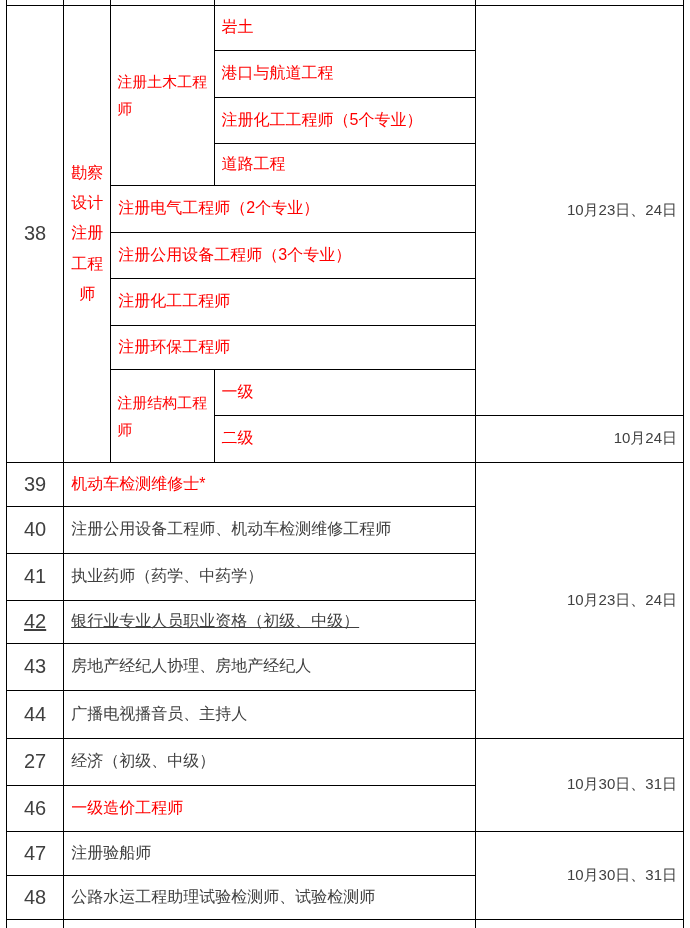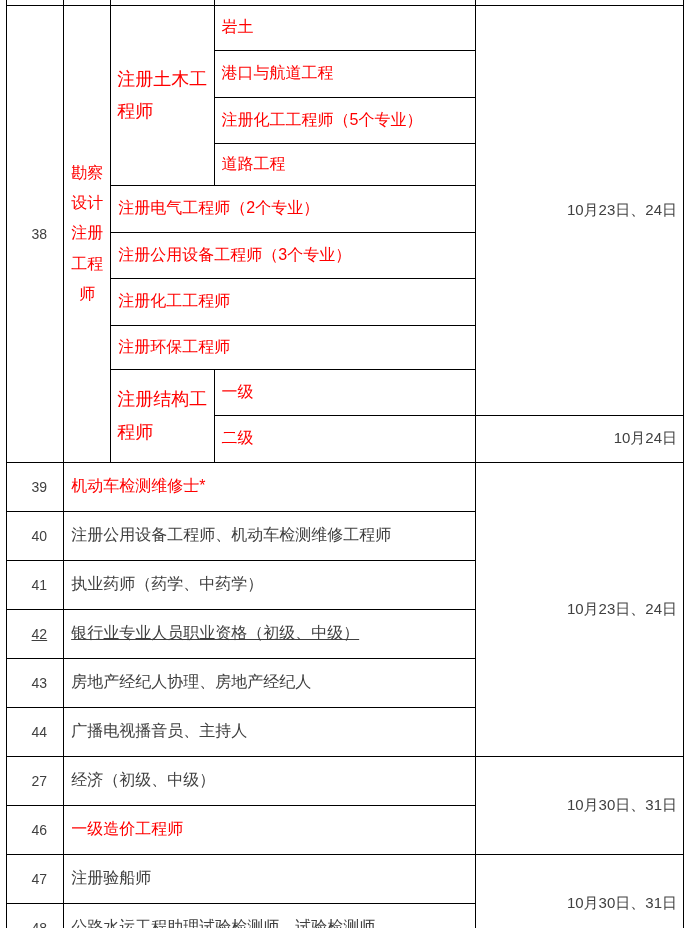--- a/index.html
+++ b/index.html
@@ -24,32 +24,32 @@
   td{
     border:1px solid var(--border);
     font-size:16px;
     color:var(--dark);
     padding:2px 6px;
     vertical-align:middle;
     overflow:hidden;
   }
   tr.partial-top td{border-top:none;}
   tr.partial-bottom td{border-bottom:none;}
-  td.num{text-align:right;padding:16px;font-size:14px;}
+  td.num{text-align:center;padding:0;font-size:20px;}
   td.name{padding-left:7px;}
   td.date{padding-left:8px;font-size:15px;text-align:right;}
   td.cat{
     text-align:center;
     padding:0 5px;
     word-break:break-all;
     line-height:1.9;
   }
   td.sub{
     padding-left:6px;
-    font-size:18px;
+    font-size:15px;
     line-height:1.8;
     word-break:break-all;
   }
   .red{color:var(--red);}
   
   tr.h5{height:5px;}   tr.h10{height:10px;}
   tr.h42{height:42px;} tr.h43{height:43px;text-decoration:underline;}
   tr.h44{height:44px;} tr.h45{height:45px;}
   tr.h46{height:46px;} tr.h47{height:47px;}
   tr.h48{height:48px;}

